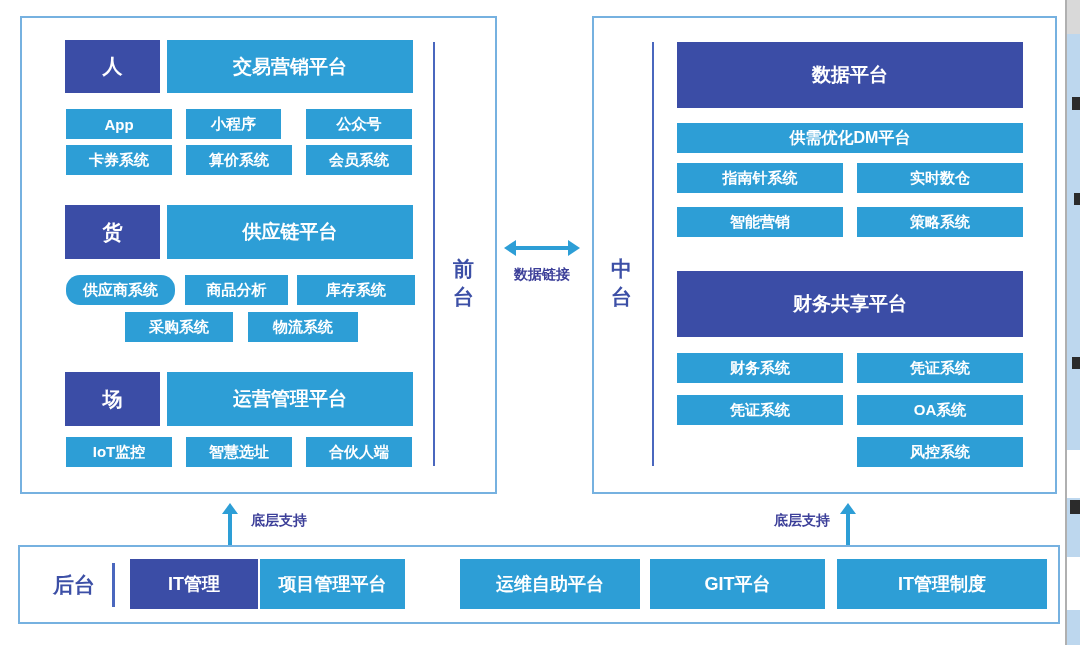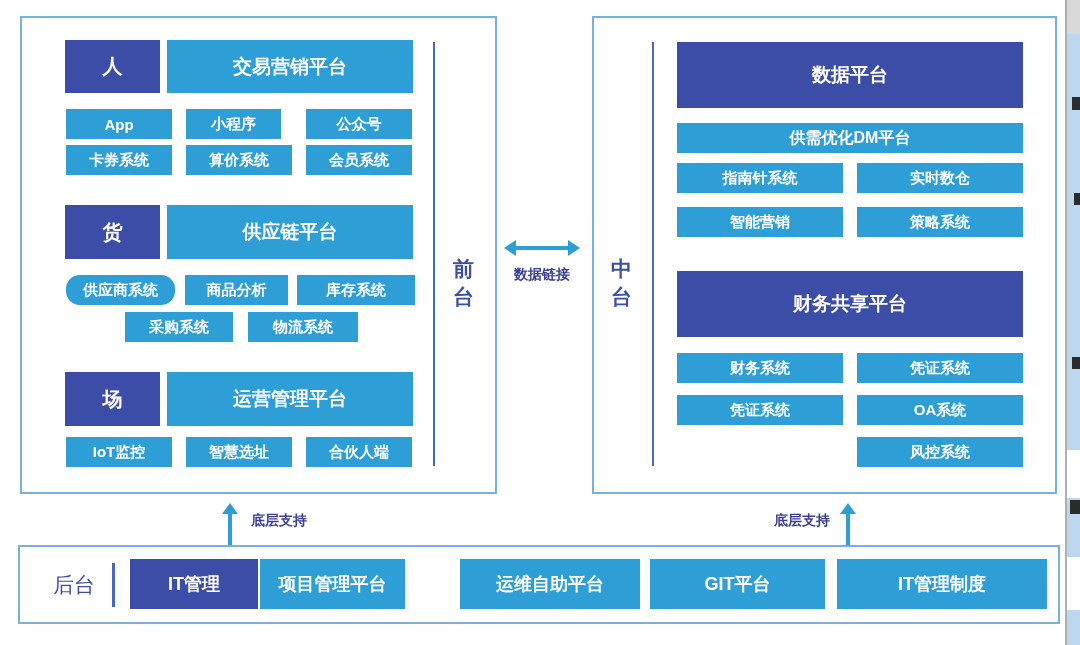--- a/index.html
+++ b/index.html
@@ -25,21 +25,21 @@
   .hdr{background:var(--dark_box);font-size:19px;}
   .chip{font-size:15px;height:30px;}
   .wide{font-size:16px;}
   .barchip{font-size:18px;height:50px;top:12px;}
   .vdiv{position:absolute;width:2px;background:var(--divider);}
   .vlabel-wrap{position:absolute;top:0;bottom:0;display:flex;align-items:center;justify-content:center;}
   .vlabel{writing-mode:vertical-rl;text-orientation:upright;line-height:1;
           font-size:21px;font-weight:bold;color:var(--side_label);
           letter-spacing:28px;margin-bottom:-28px;}
   .hlabel{position:absolute;display:flex;align-items:center;justify-content:center;
-          font-size:21px;font-weight:normal;color:var(--side_label);}
+          font-size:21px;font-weight:bold;color:var(--side_label);}
   .annot{position:absolute;font-size:14px;font-weight:bold;color:var(--annotation);white-space:nowrap;}
   .harrow{position:absolute;display:flex;align-items:center;}
   .tri-l{width:0;height:0;border-top:8px solid transparent;border-bottom:8px solid transparent;border-right:12px solid var(--arrow);}
   .tri-r{width:0;height:0;border-top:8px solid transparent;border-bottom:8px solid transparent;border-left:12px solid var(--arrow);}
   .hbar{flex:1;height:4px;background:var(--arrow);}
   .uarrow{position:absolute;display:flex;flex-direction:column;align-items:center;}
   .tri-u{width:0;height:0;border-left:8px solid transparent;border-right:8px solid transparent;border-bottom:11px solid var(--arrow);}
   .stem{width:4px;height:31px;background:var(--arrow);}
   .edge-line{position:absolute;left:1065px;top:0;width:2px;height:645px;background:#b0b0b0;}
   .edge-grey{position:absolute;left:1067px;top:0;width:13px;height:34px;background:#d9d9d9;}

